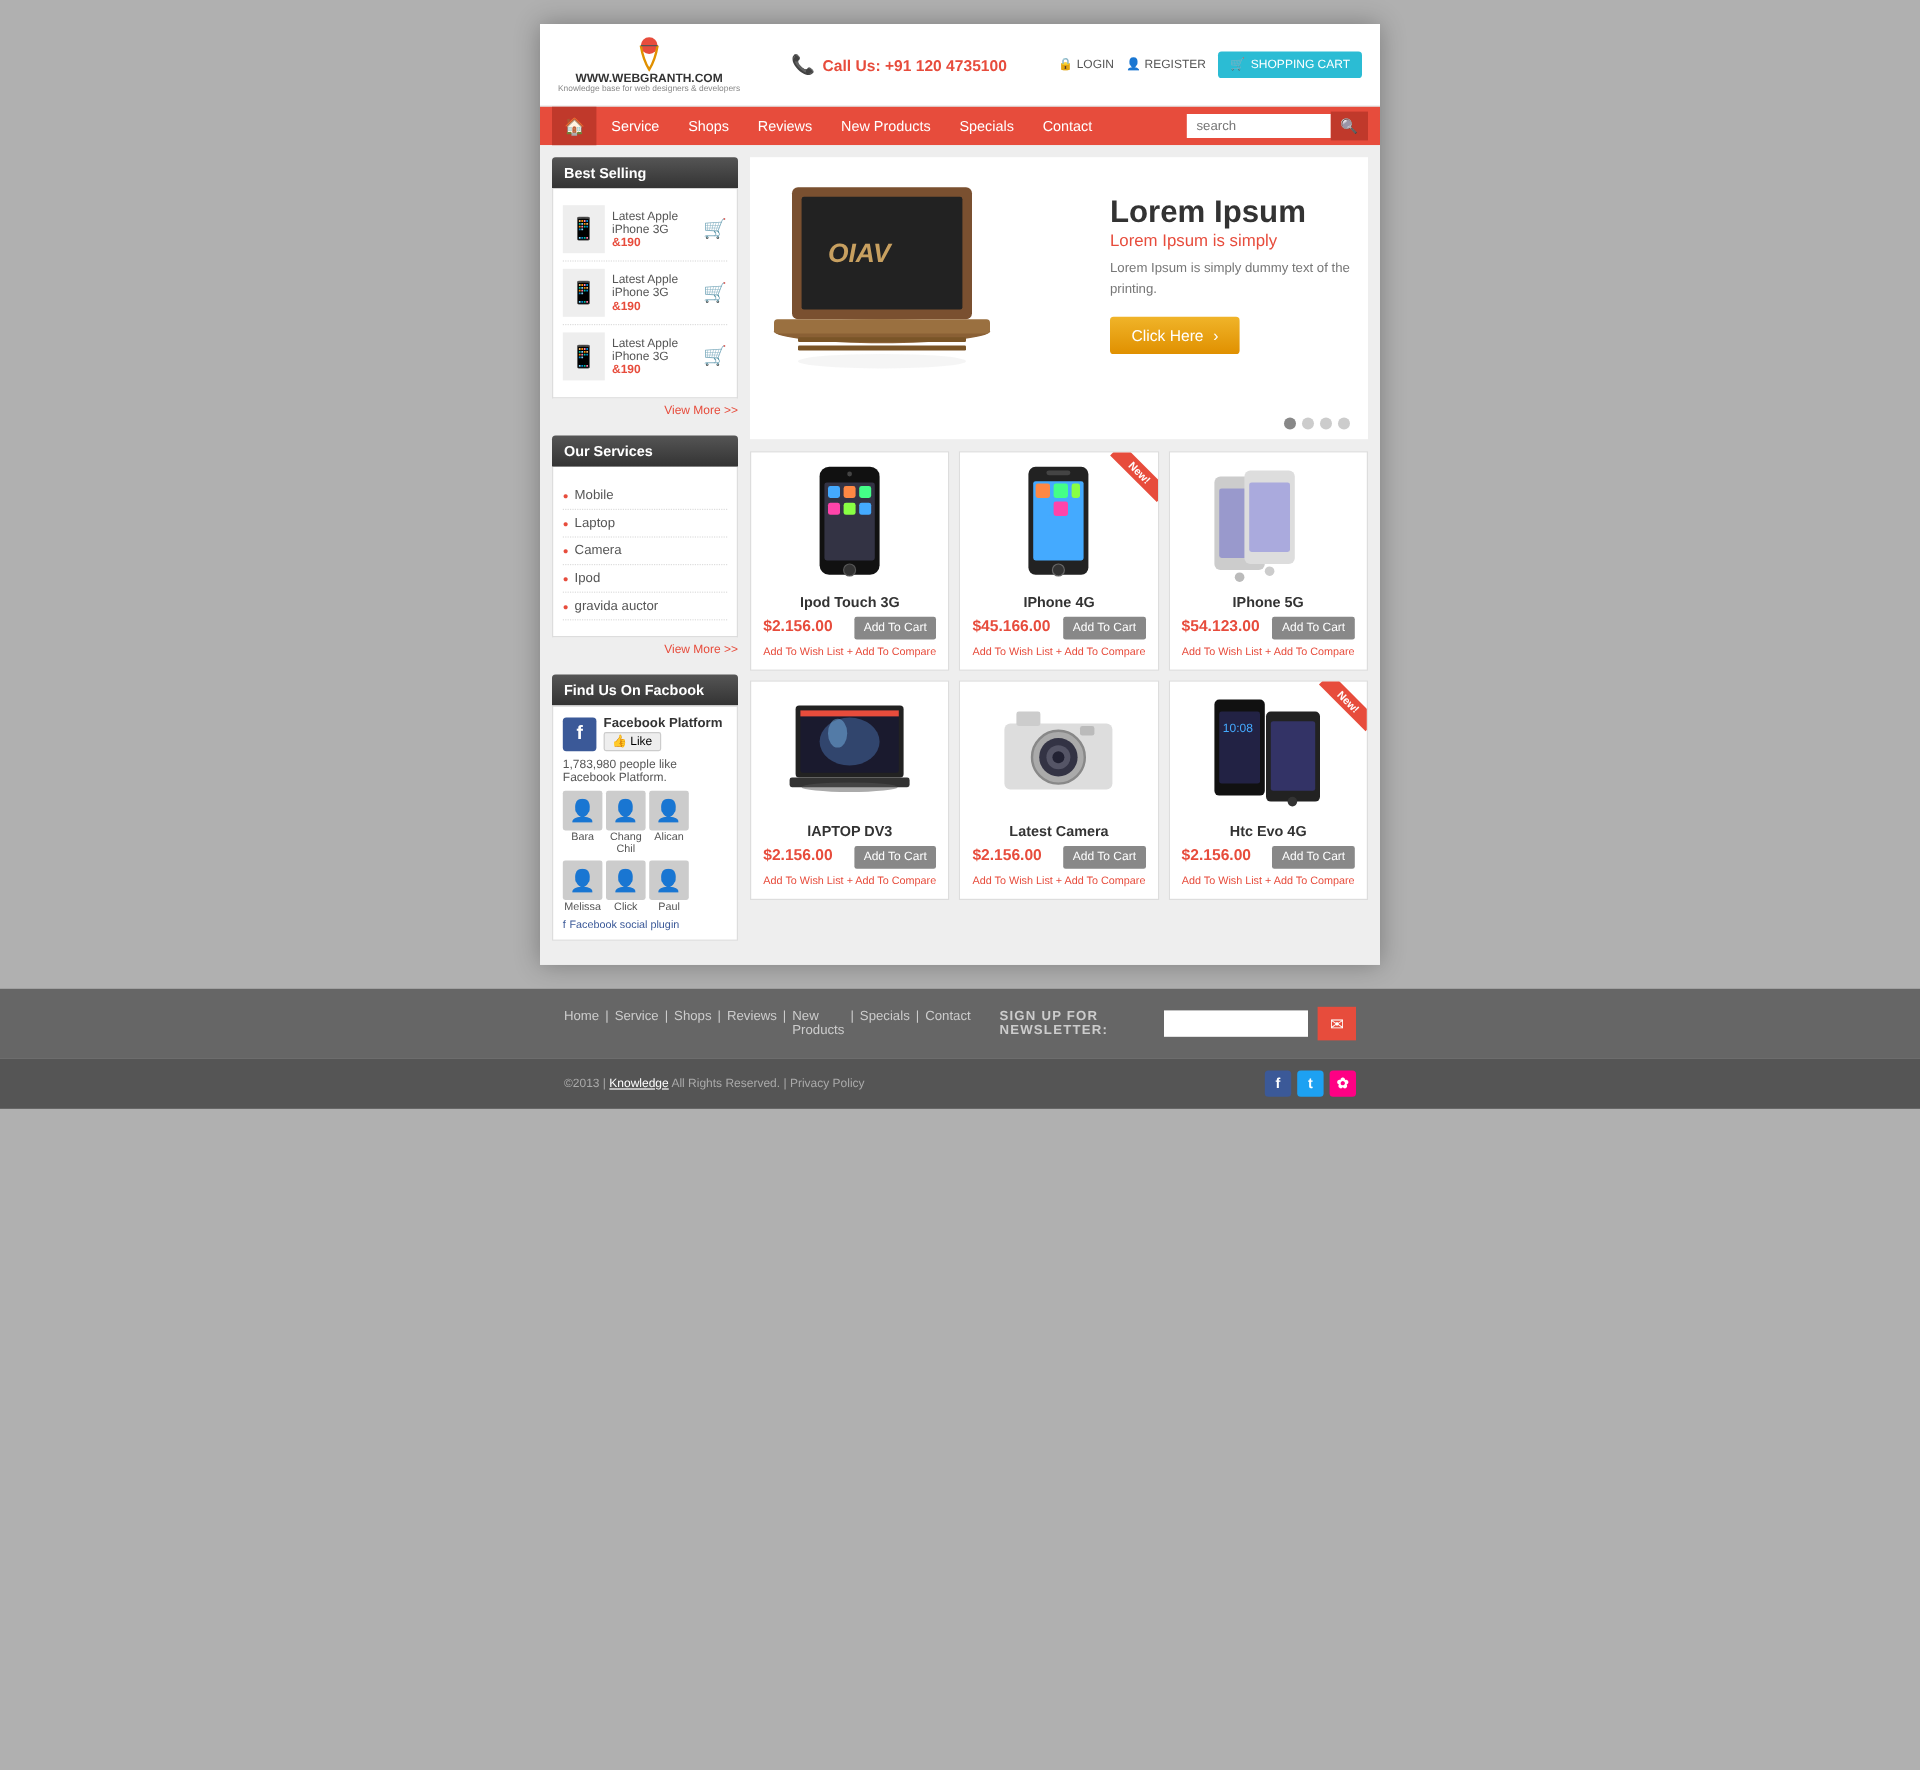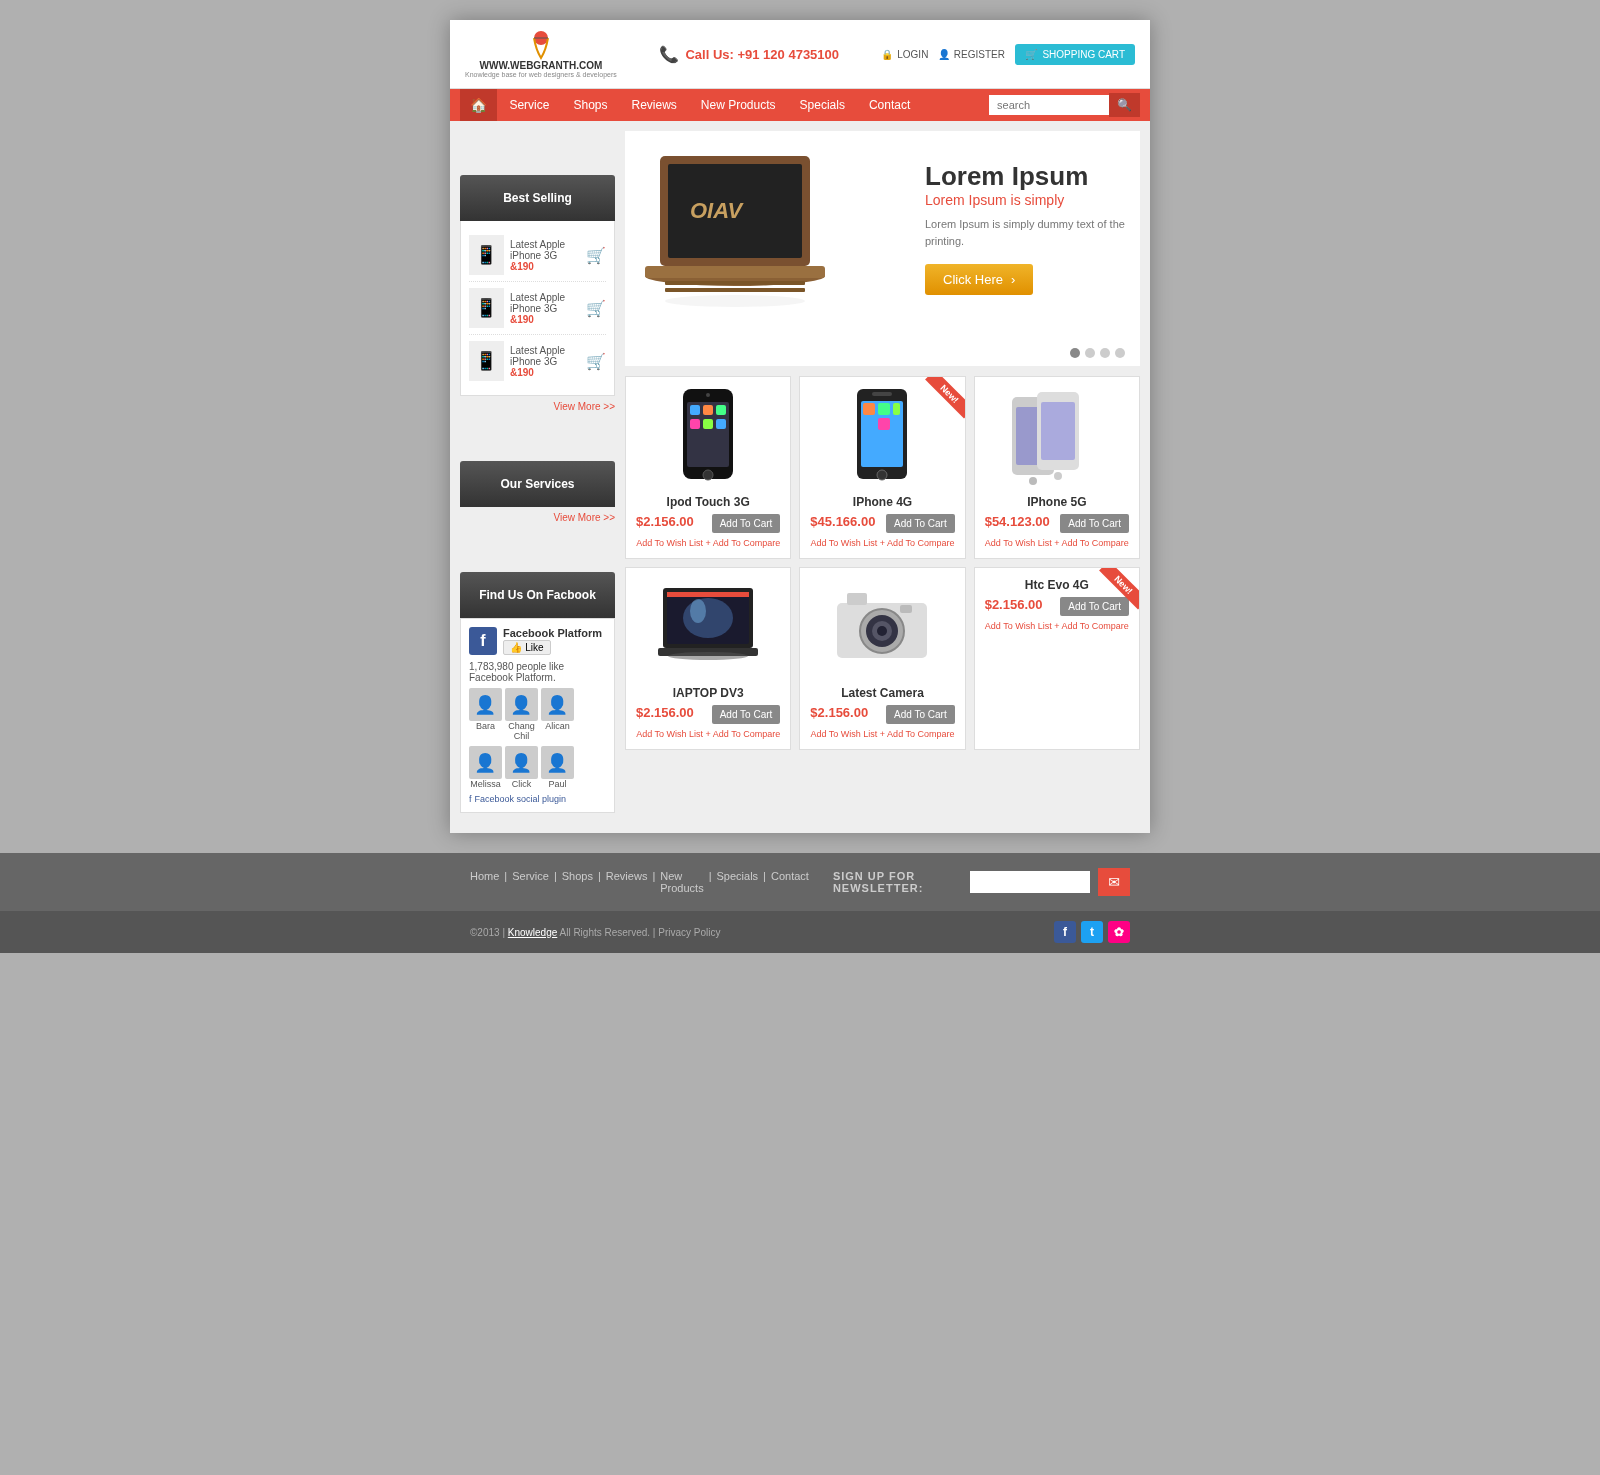--- a/index.html
+++ b/index.html
@@ -144,26 +144,25 @@
       margin-right: 10px;
     }
 
     .sidebar-section {
       margin-bottom: 10px;
     }
 
     .sidebar-title {
       background: linear-gradient(to bottom, #555, #333);
       color: #fff;
-      padding: 16px 10px;
+      padding: 6px 10px;
       font-size: 12px;
       font-weight: bold;
-      text-align: center;
+      text-align: left;
       border-radius: 3px 3px 0 0;
-      margin-top: 44px;
     }
 
     .sidebar-inner {
       background: #fff;
       border: 1px solid #ddd;
       border-top: none;
       padding: 8px;
     }
 
     .best-sell-item {
@@ -583,20 +582,29 @@
                 <div class="product-price">&amp;190</div>
               </div>
               <span class="cart-small-btn">🛒</span>
             </div>
           </div>
           <div class="view-more">View More &gt;&gt;</div>
         </div>
 
         <div class="sidebar-section">
           <div class="sidebar-title">Our Services</div>
+          <div class="sidebar-inner">
+            <ul class="service-list">
+              <li>Mobile</li>
+              <li>Laptop</li>
+              <li>Camera</li>
+              <li>Ipod</li>
+              <li>gravida auctor</li>
+            </ul>
+          </div>
           <div class="view-more">View More &gt;&gt;</div>
         </div>
 
         <div class="sidebar-section">
           <div class="sidebar-title">Find Us On Facbook</div>
           <div class="facebook-section">
             <div class="fb-box">
               <div class="fb-logo">f</div>
               <div>
                 <div class="fb-name">Facebook Platform</div>
@@ -803,20 +811,31 @@
             </div>
             <div class="product-links">
               <span>Add To Wish List</span>
               <span>+ Add To Compare</span>
             </div>
           </div>
 
           <div class="product-card">
             <div class="new-badge">
               <div class="new-badge-inner">New!</div>
+            </div>
+            <div class="product-img-area">
+              <svg width="100" height="100" viewBox="0 0 100 100">
+
+                <rect x="5" y="5" width="42" height="80" rx="4" fill="#111"></rect>
+                <rect x="9" y="15" width="34" height="60" rx="2" fill="#224"></rect>
+                <text x="12" y="32" font-size="10" fill="#4af">10:08</text>
+                <rect x="48" y="15" width="45" height="75" rx="4" fill="#222"></rect>
+                <rect x="52" y="23" width="37" height="58" rx="2" fill="#336"></rect>
+                <circle cx="70" cy="90" r="4" fill="#333"></circle>
+              </svg>
             </div>
             <div class="product-title">Htc Evo 4G</div>
             <div class="product-price-row">
               <span class="product-price-tag">$2.156.00</span>
               <button class="add-to-cart-btn">Add To Cart</button>
             </div>
             <div class="product-links">
               <span>Add To Wish List</span>
               <span>+ Add To Compare</span>
             </div>

